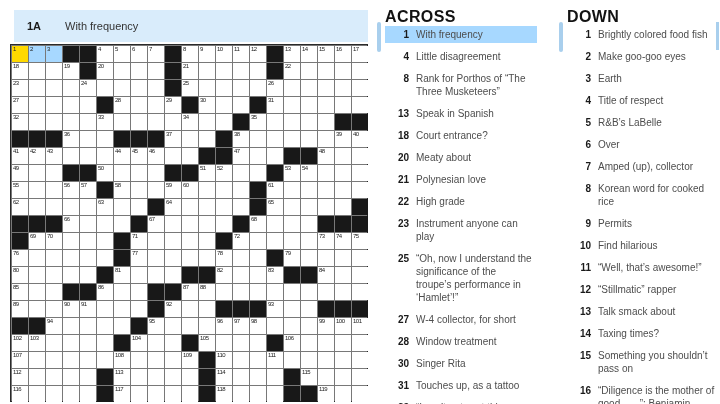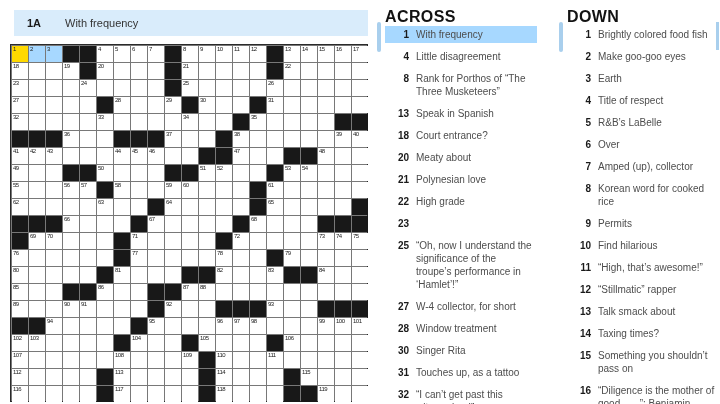--- a/index.html
+++ b/index.html
@@ -1,20 +1,20 @@
 <!DOCTYPE html>
 <html style="--sel-cell: #ffd900; --word-cell: #a7d8ff; --black-cell: #181818; --bar-bg: #d9ecfb; --thumb: #a9cfed;"><head>
 <meta charset="utf-8">
 <style>
   html,body{margin:0;padding:0;width:720px;height:404px;background:#fff;overflow:hidden;
     font-family:"Liberation Sans","DejaVu Sans",sans-serif;}
   #stage{position:relative;width:720px;height:404px;background:#fff;}
 
   
-  .clue-bar{position:absolute;left:14px;top:10px;width:354px;height:26px;background:var(--bar-bg);
+  .clue-bar{position:absolute;left:14px;top:10px;width:354px;height:32px;background:var(--bar-bg);
     display:flex;align-items:center;font-size:11px;color:#333;}
   .clue-bar .cb-num{font-weight:bold;color:#1a1a1a;margin-left:13px;width:26px;}
   .clue-bar .cb-text{margin-left:12px;}
 
   
   .grid{position:absolute;left:10px;top:44px;width:358px;height:358px;box-sizing:border-box;
     background:#787878;border:1px solid #2a2a2a;padding:1px;
     display:grid;grid-template-columns:repeat(21,16px);grid-template-rows:repeat(21,16px);gap:1px;}
   .cell{background:#fff;position:relative;}
   .cell.black{background:var(--black-cell);}
@@ -761,20 +761,21 @@
         <div class="clue">
           <span class="clue-num">21</span>
           <span class="clue-text">Polynesian love</span>
         </div>
         <div class="clue">
           <span class="clue-num">22</span>
           <span class="clue-text">High grade</span>
         </div>
         <div class="clue">
           <span class="clue-num">23</span>
+          <span class="clue-text">Instrument anyone can play</span>
         </div>
         <div class="clue italic">
           <span class="clue-num">25</span>
           <span class="clue-text">“Oh, now I understand the significance of the troupe’s performance in ‘Hamlet’!”</span>
         </div>
         <div class="clue">
           <span class="clue-num">27</span>
           <span class="clue-text">W-4 collector, for short</span>
         </div>
         <div class="clue">
@@ -835,21 +836,21 @@
         <div class="clue">
           <span class="clue-num">9</span>
           <span class="clue-text">Permits</span>
         </div>
         <div class="clue">
           <span class="clue-num">10</span>
           <span class="clue-text">Find hilarious</span>
         </div>
         <div class="clue">
           <span class="clue-num">11</span>
-          <span class="clue-text">“High, that’s awesome!”</span>
+          <span class="clue-text">“Well, that’s awesome!”</span>
         </div>
         <div class="clue">
           <span class="clue-num">12</span>
           <span class="clue-text">“Stillmatic” rapper</span>
         </div>
         <div class="clue">
           <span class="clue-num">13</span>
           <span class="clue-text">Talk smack about</span>
         </div>
         <div class="clue">

